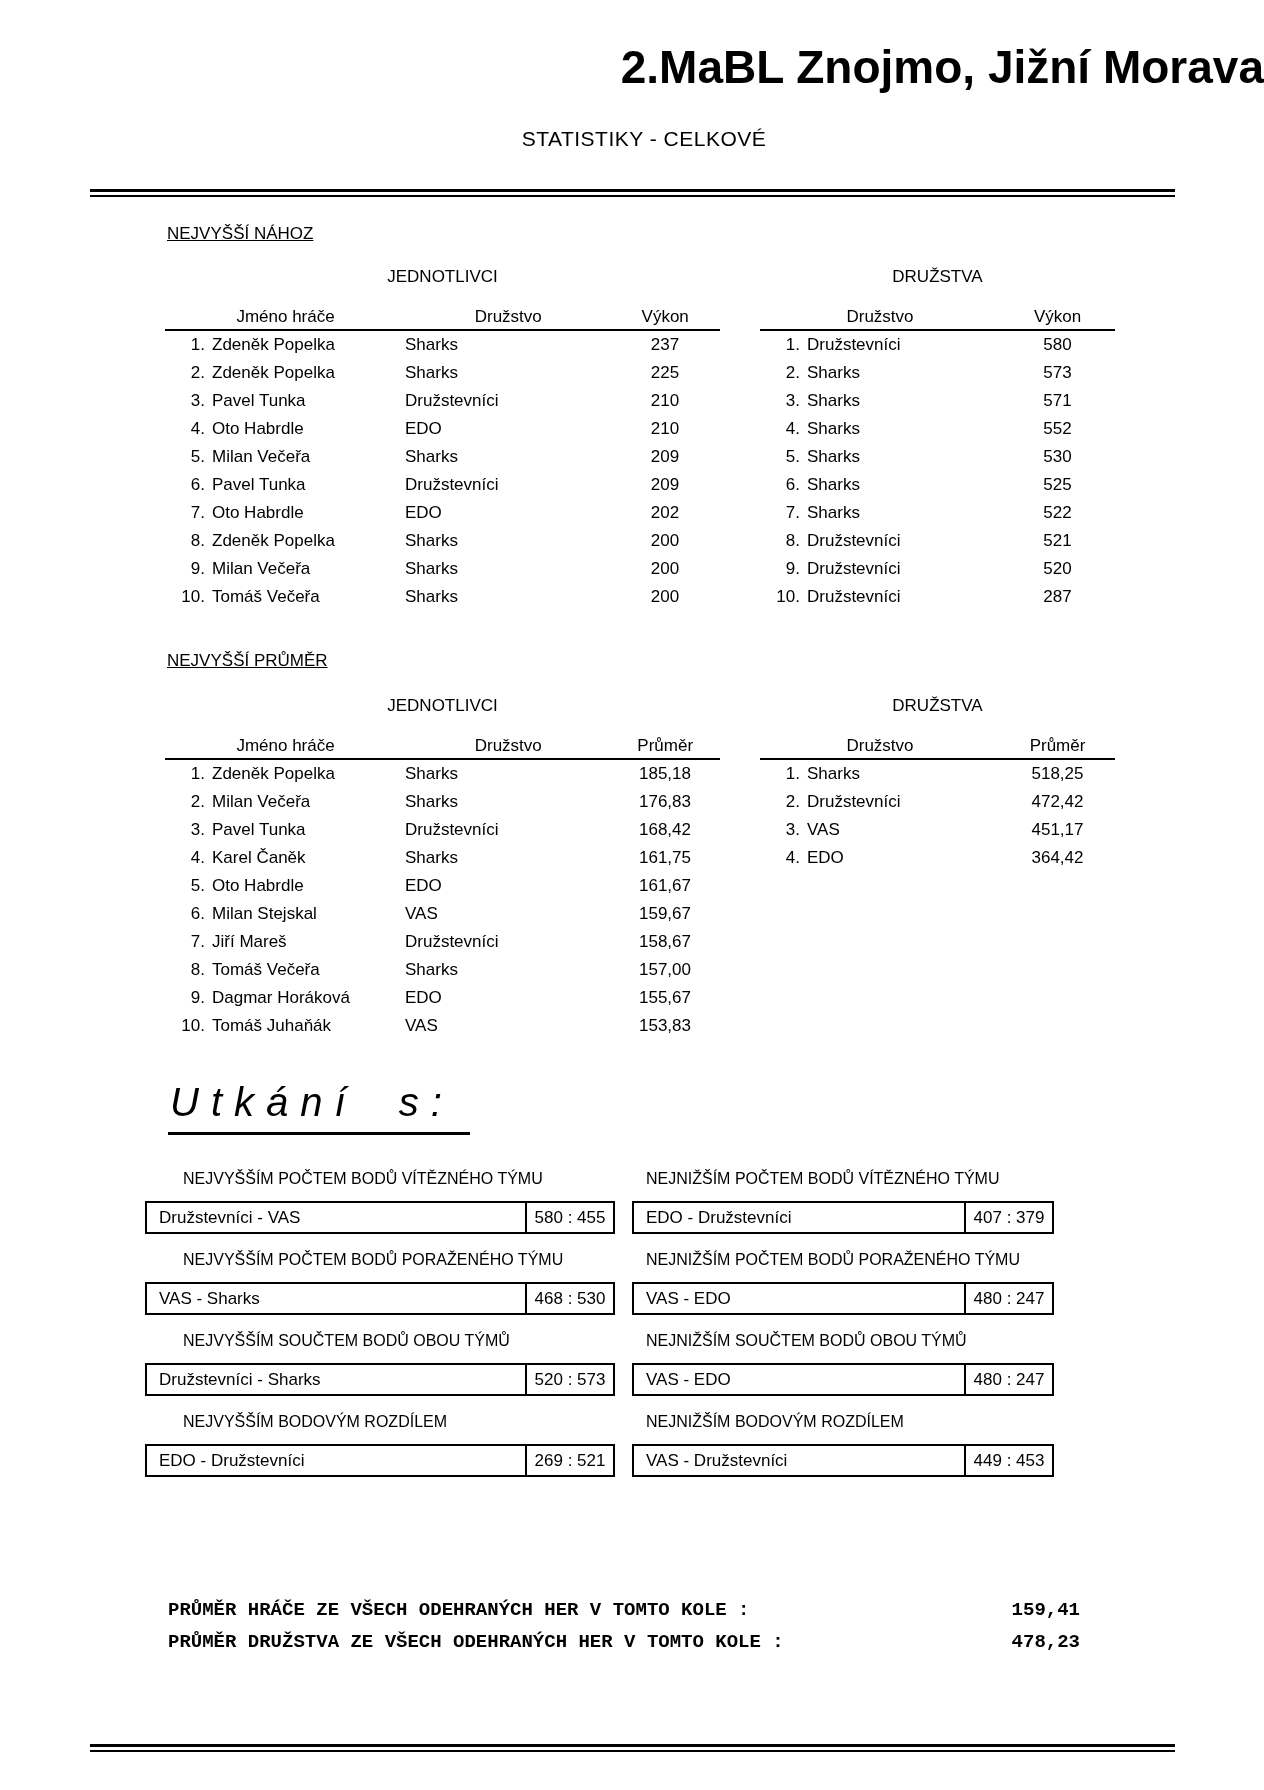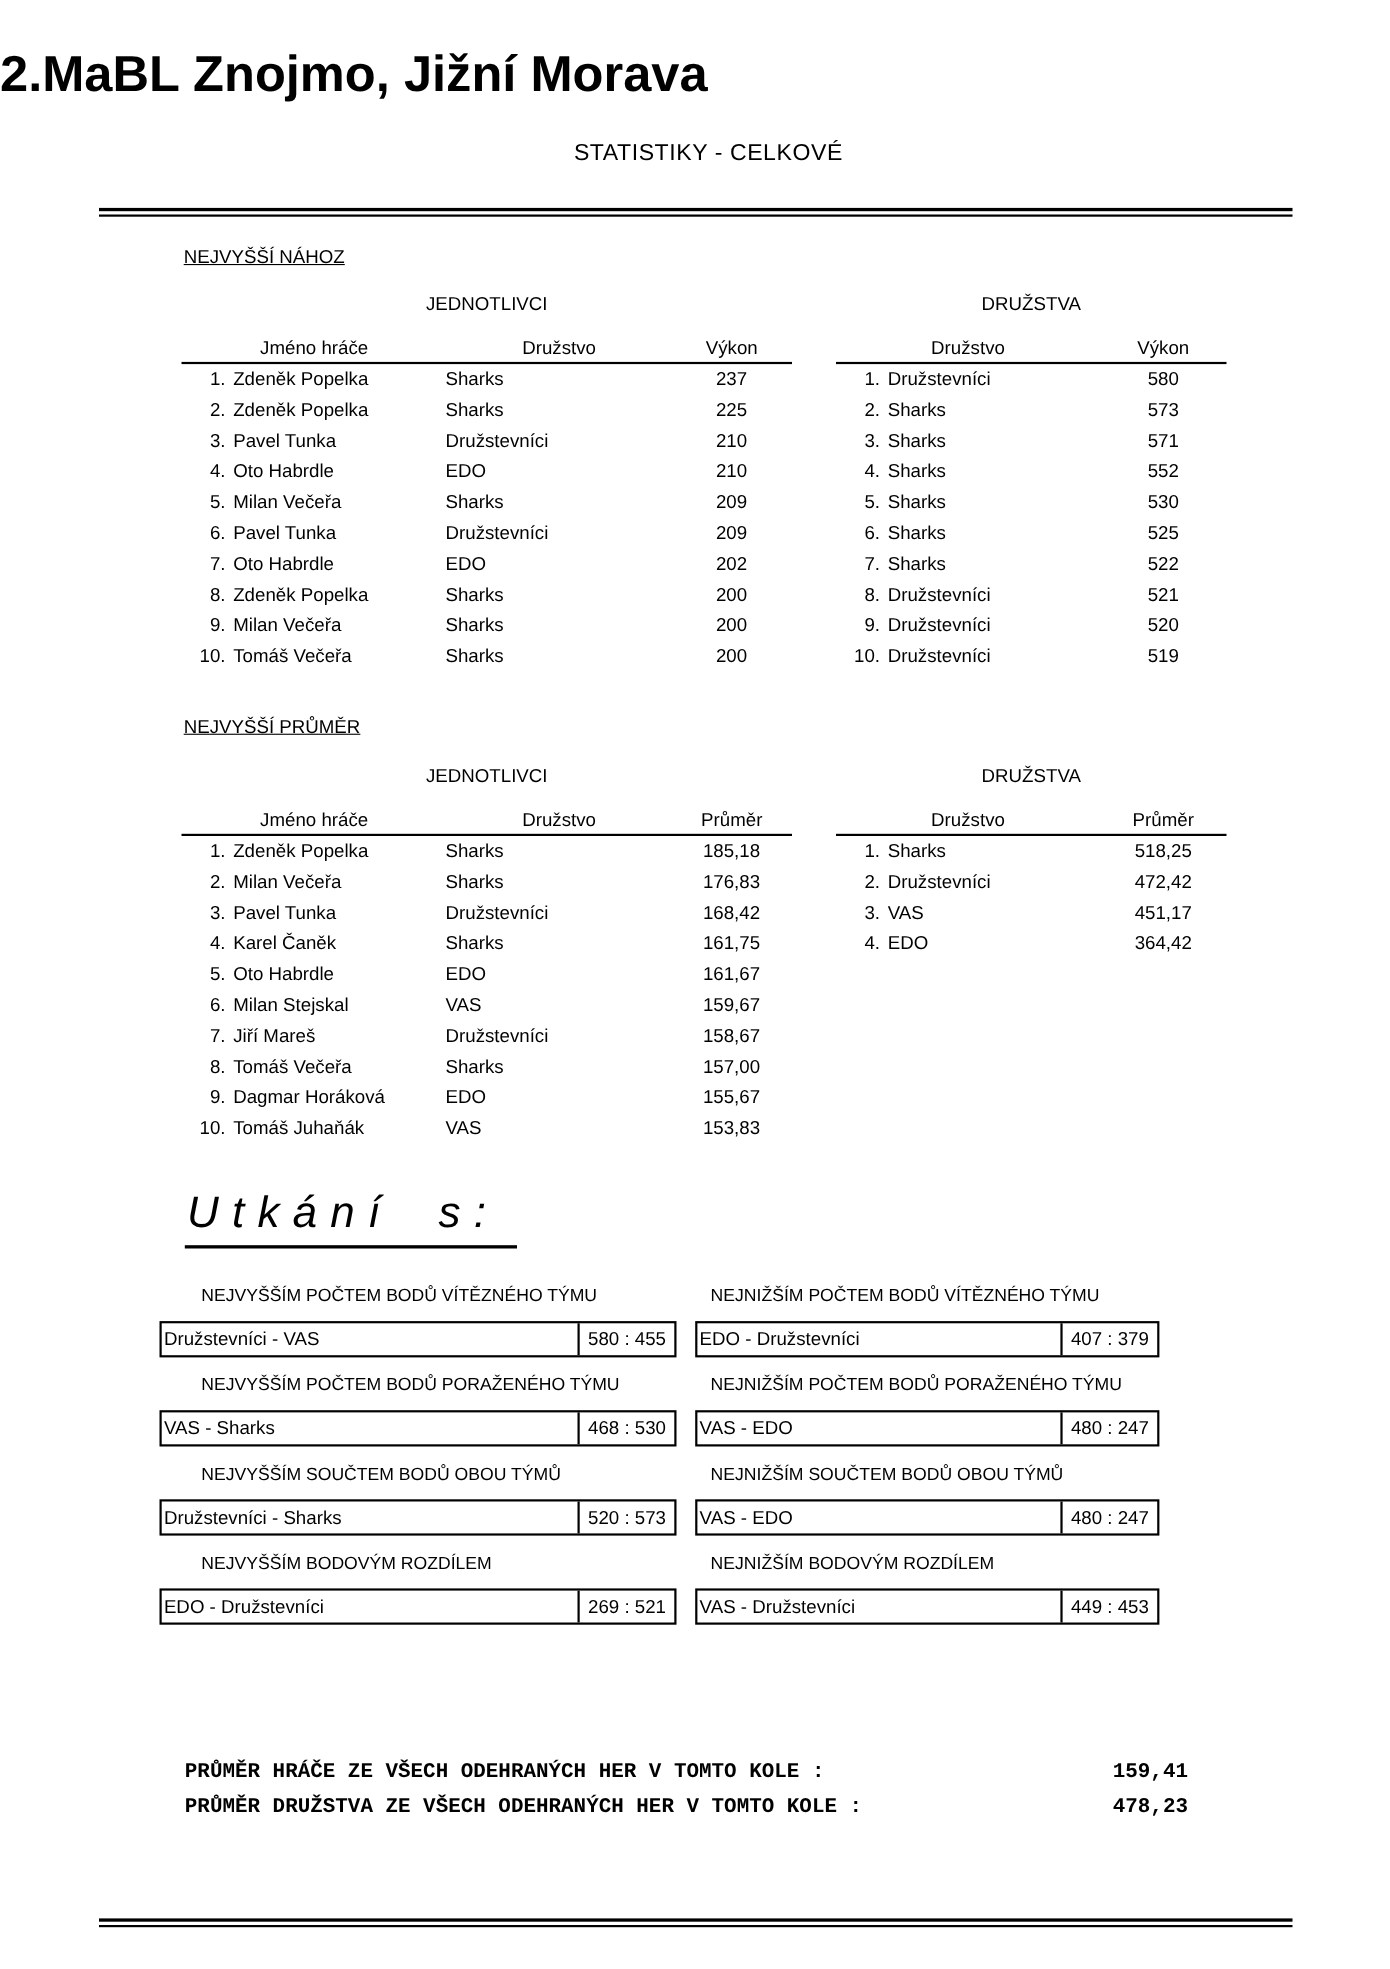--- a/index.html
+++ b/index.html
@@ -3,21 +3,21 @@
 <meta charset="utf-8">
 <style>
   * { margin:0; padding:0; box-sizing:border-box; }
   html,body { background:#fff; }
   body {
     width:1264px; height:1790px; position:relative; overflow:hidden;
     font-family:"Liberation Sans", sans-serif; color:#000;
   }
   .abs { position:absolute; }
 
-  .title { top:40px; left:0; width:1264px; text-align:left;
+  .title { top:40px; left:0; width:1264px; text-align:right;
            font-size:46px; font-weight:bold; }
   .subtitle { top:127px; left:12px; width:1264px; text-align:center;
               font-size:21px; letter-spacing:0.5px; }
 
   .dbl-rule { left:90px; width:1085px; height:8px;
               border-top:3px solid #000; border-bottom:2px solid #000; }
   .rule-top { top:189px; }
   .rule-bottom { top:1744px; }
 
   .sec-title { font-size:17px; text-decoration:underline; }
@@ -52,21 +52,21 @@
             letter-spacing:12px; word-spacing:18px;
             border-bottom:3px solid #000; padding:0 16px 7px 2px; }
 
   .boxgrid { position:absolute; left:145px; top:1170px; width:935px;
              display:grid; grid-template-columns:470px 422px;
              column-gap:43px; row-gap:41px;gap:17px; }
   .blabel { font-size:16px; height:18px; margin:0 0 13px 38px; }
   .bcell:nth-child(even) .blabel { margin-left:14px; }
   .bbox { border:2px solid #000; height:33px; display:flex;
           align-items:stretch; font-size:17px; }
-  .bmatch { flex:1; padding-left:2px; display:flex; align-items:center; }
+  .bmatch { flex:1; padding-left:12px; display:flex; align-items:center; }
   .bscore { width:88px; border-left:2px solid #000; display:flex;
             align-items:center; justify-content:center; }
 
   .summary { position:absolute; left:168px; top:1594px; width:912px;
              font-weight:bold; font-size:19px; }
   .srow { display:flex; height:32px; align-items:center;font-family:Liberation Mono, monospace; }
   .slabel { flex:1; }
   .sval { width:110px; text-align:right; }
 </style>
 </head>
@@ -194,21 +194,21 @@
       <span class="c-val">521</span>
     </div>
     <div class="trow">
       <span class="c-rank">9.</span>
       <span class="c-team">Družstevníci</span>
       <span class="c-val">520</span>
     </div>
     <div class="trow">
       <span class="c-rank">10.</span>
       <span class="c-team">Družstevníci</span>
-      <span class="c-val">519</span>
+      <span class="c-val">287</span>
     </div>
 </div>
 
 <div class="abs sec-title sec2-title">NEJVYŠŠÍ PRŮMĚR</div>
 
 <div class="tblblock tb-ind2 ind">
   <div class="tbl-title">JEDNOTLIVCI</div>
   <div class="thead">
     <span class="h-name">Jméno hráče</span>
     <span class="h-team">Družstvo</span>

